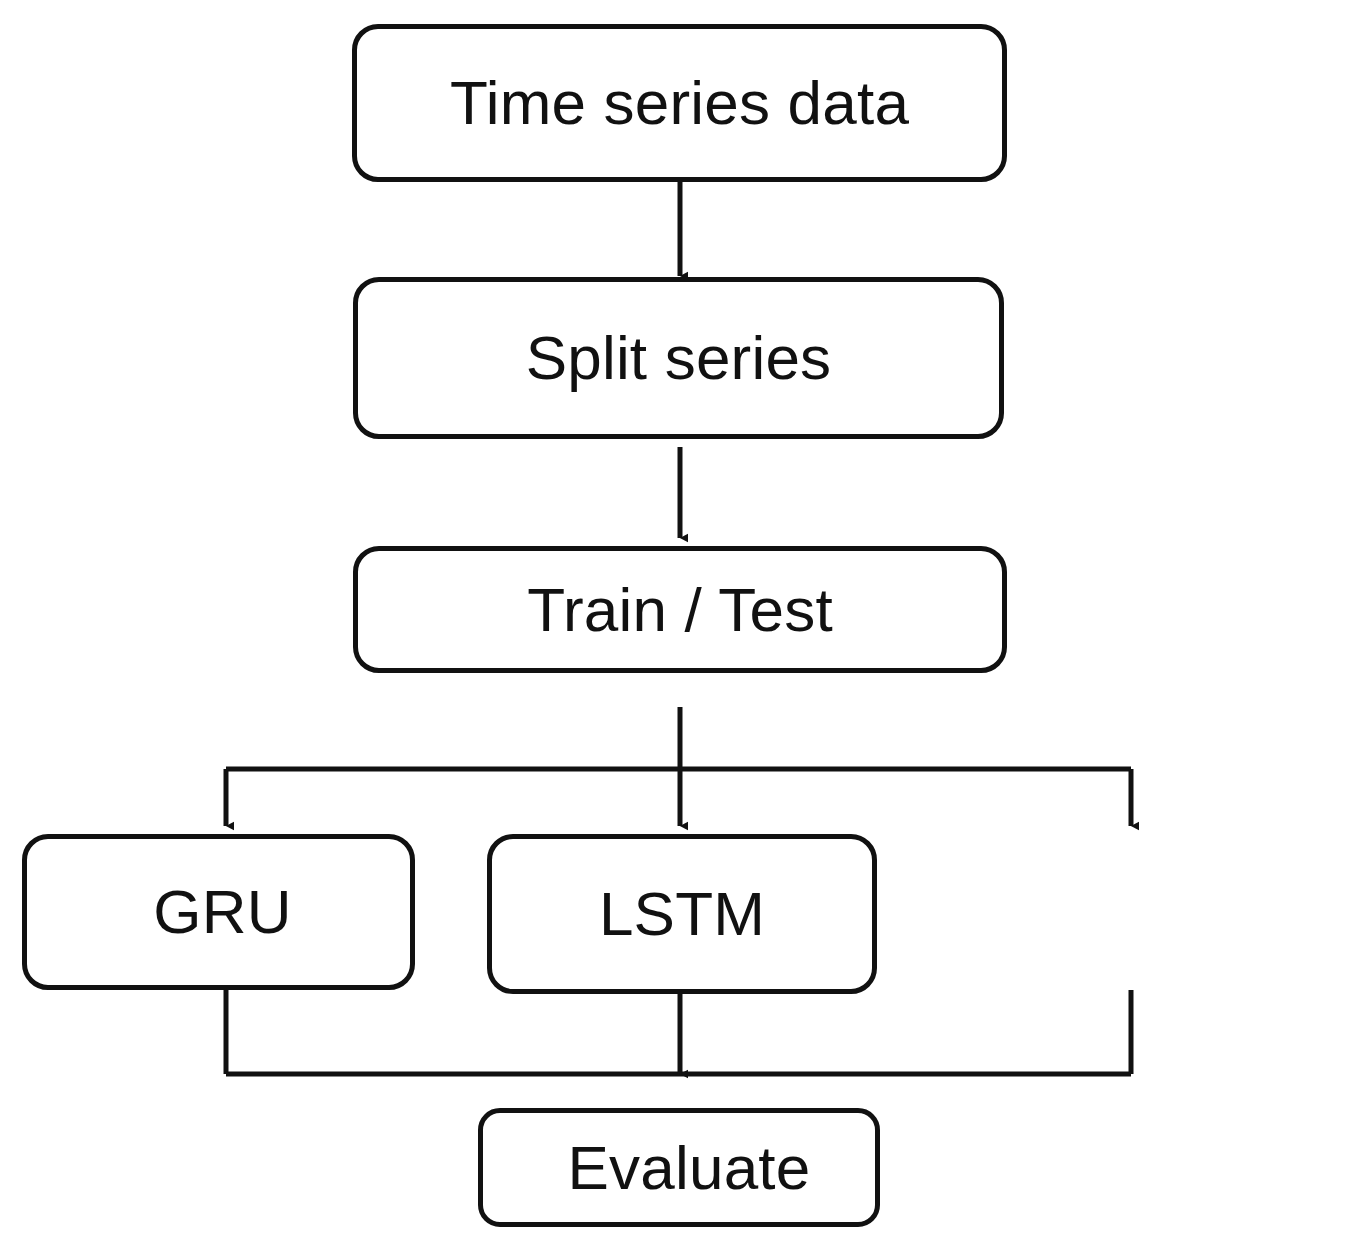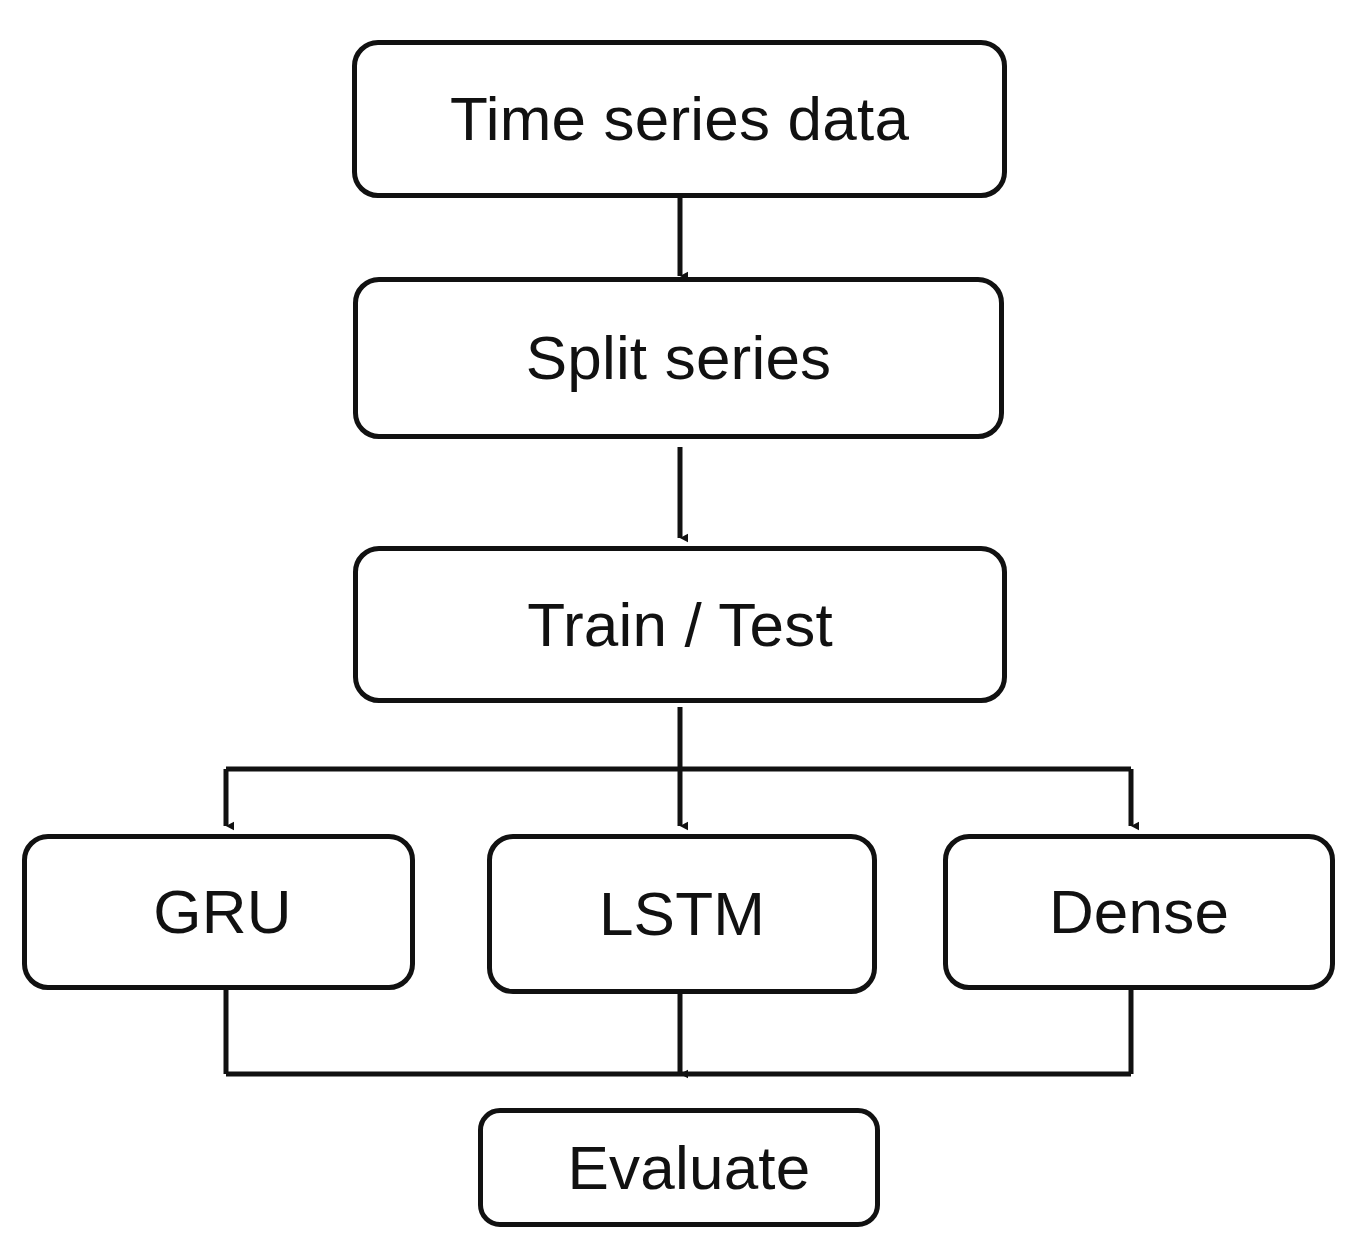--- a/index.html
+++ b/index.html
@@ -75,41 +75,38 @@
 
       <line x1="226" y1="990" x2="226" y2="1074"></line>
       <line x1="1131" y1="990" x2="1131" y2="1074"></line>
 
       <line x1="226" y1="1074" x2="1131" y2="1074"></line>
 
       <line x1="680" y1="990" x2="680" y2="1074" marker-end="url(#arrowhead)"></line>
     </g>
   </svg>
 
-  <div class="node-box" style="left:352px; top:24px; width:655px; height:158px;margin-top:16px;">
+  <div class="node-box" style="left:352px; top:24px; width:655px; height:158px;">
     <span class="node-label">Time series data</span>
   </div>
 
   <div class="node-box" style="left:353px; top:277px; width:651px; height:162px;">
     <span class="node-label">Split series</span>
   </div>
 
-  <div class="node-box" style="left:353px; top:546px; width:654px; height:157px;">
+  <div class="node-box" style="left:353px; top:546px; width:654px; height:127px;">
     <span class="node-label">Train / Test</span>
   </div>
 
   <div class="node-box" style="left:22px; top:834px; width:393px; height:156px;padding-left:8px;">
     <span class="node-label">GRU</span>
   </div>
 
   <div class="node-box" style="left:487px; top:834px; width:390px; height:160px;">
     <span class="node-label">LSTM</span>
   </div>
 
-  <div class="node-box" style="left:943px; top:834px; width:392px; height:156px;">
-    <span class="node-label">Dense</span>
-  </div>
 
   <div class="node-box" style="left:478px; top:1108px; width:402px; height:119px; border-radius:22px;padding-left:20px;">
     <span class="node-label">Evaluate</span>
   </div>
 
 </div>
 
 </body></html>

